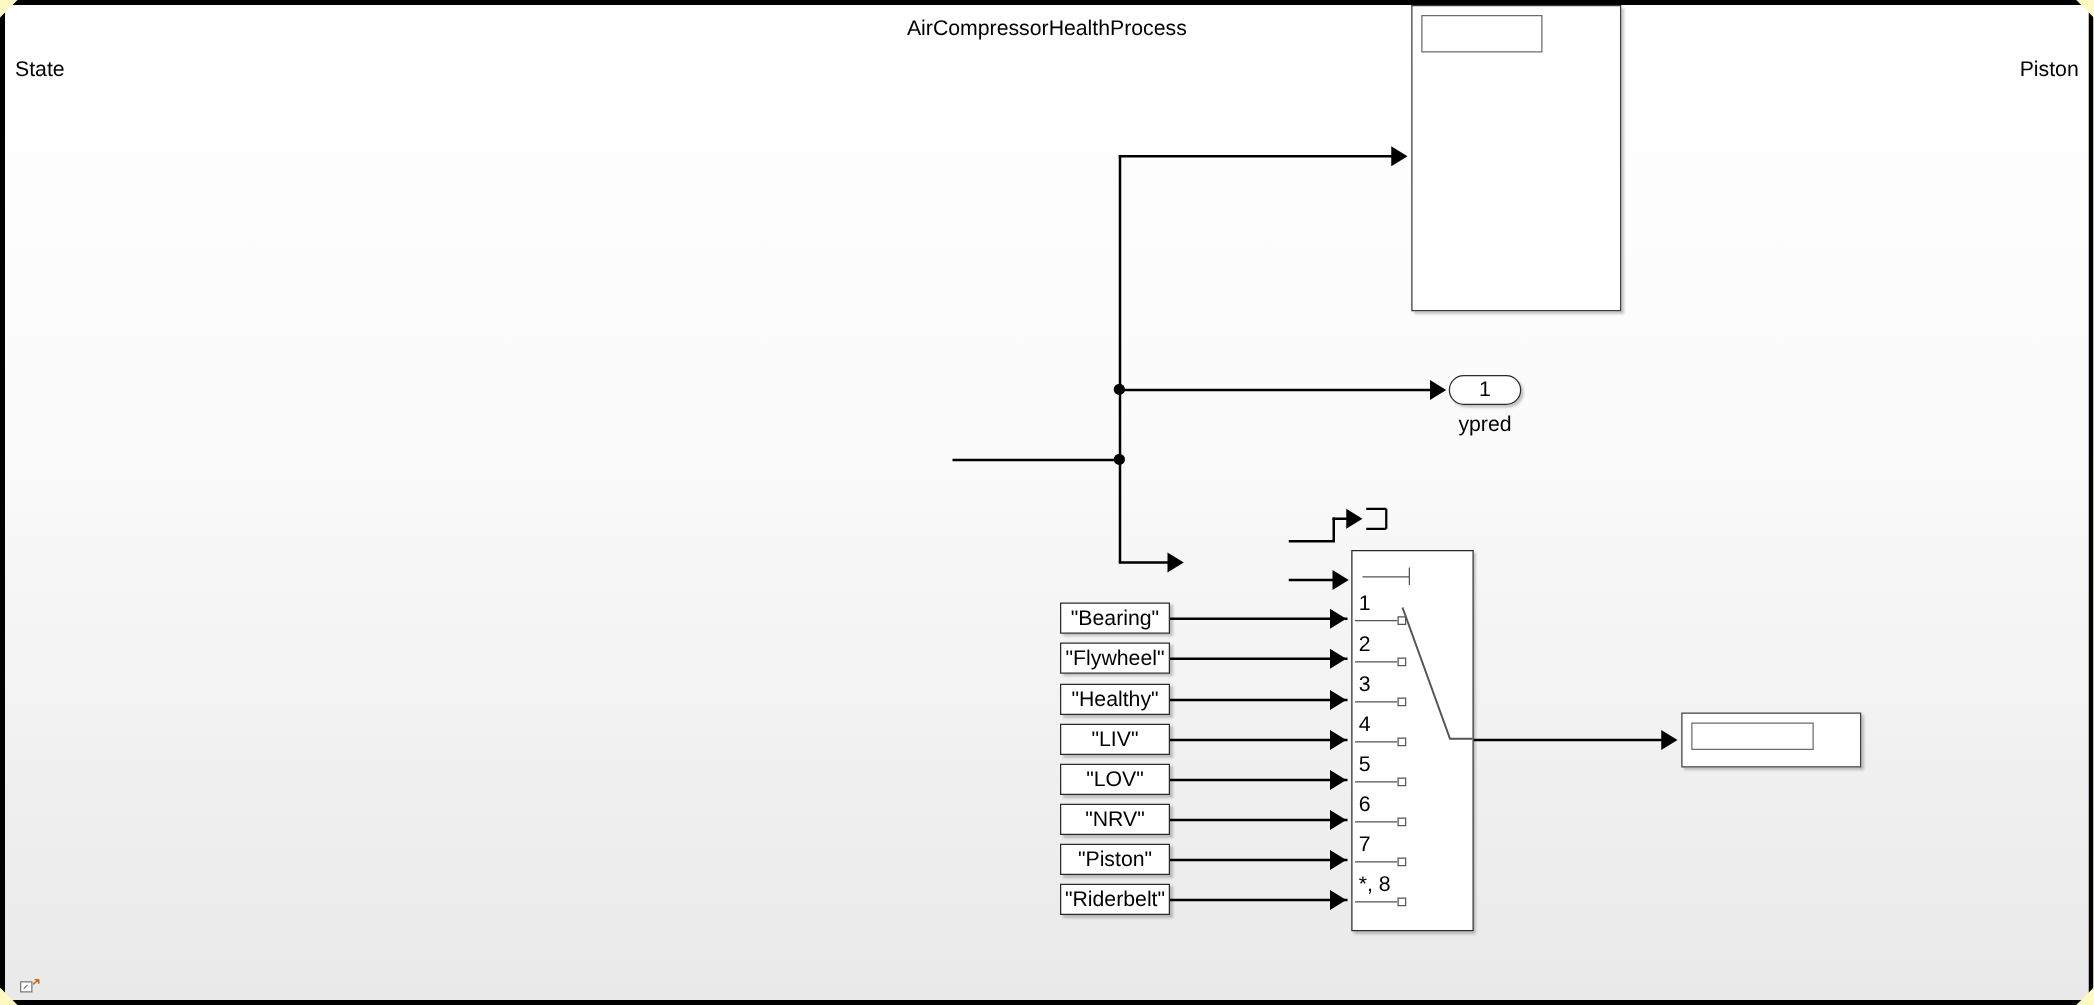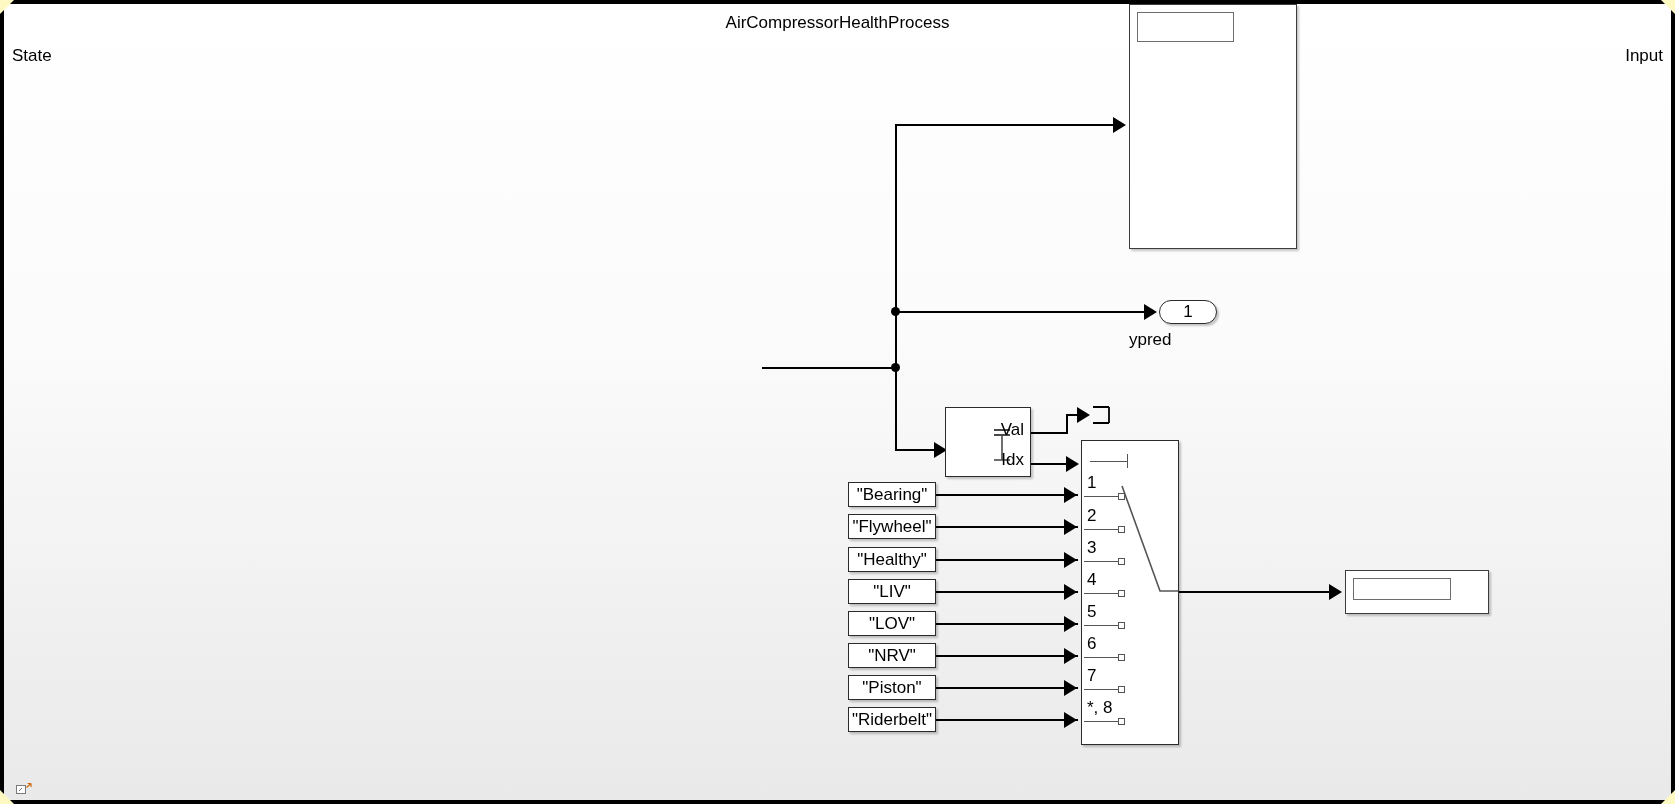--- a/index.html
+++ b/index.html
@@ -47,21 +47,21 @@
     position: absolute;
     width: 9px; height: 9px;
     background: #000;
     border-radius: 50%;
   }
   .caption {
     position: absolute;
     font-size: 17px;
     color: #000;
     white-space: nowrap;
-    text-align: left;
+    text-align: center;
   }
   
   #select-state-block { }
   .dl-arrow {
     position: absolute;
     left: 7px; bottom: 5px;
     width: 14px; height: 17px;
     color: #b9b9b9;
     font-size: 19px;
     line-height: 17px;
@@ -186,21 +186,21 @@
 
   <div class="wire h" style="left:151px; top:367px; width:262px;"></div>
   <div class="arrow" style="left:405px; top:360px;"></div>
 
   <div id="sil-block" style="left:421px; top:313px; width:341px; height:108px;">
     <div id="sil-shape"></div>
     <div id="sil-title">
       <div>AirCompressorHealthProcess</div>
     </div>
     <div class="port-label" style="left:12px; top:46px;">State</div>
-    <div class="port-label" style="right:12px; top:46px;">Input</div>
+    <div class="port-label" style="right:12px; top:46px;">Piston</div>
     <div id="sil-badge">
       <svg width="16" height="14" viewBox="0 0 16 14">
         <rect x="0.5" y="2.5" width="9" height="8" fill="#ffffff" stroke="#7a7a7a" stroke-width="1"></rect>
         <path d="M3 8 l3 -3" stroke="#7a7a7a" stroke-width="1" fill="none"></path>
         <path d="M10.5 4.5 L15 0.5 M15 0.5 h-3.4 M15 0.5 v3.4" stroke="#d06a10" stroke-width="1.2" fill="none"></path>
       </svg>
     </div>
   </div>
 
   <div class="wire h" style="left:762px; top:367px; width:134px;"></div>
@@ -221,32 +221,20 @@
 
   <div class="display-outer" style="left:1129px; top:4px; width:168px; height:245px;">
     <div class="display-inner" style="left:7px; top:7px; width:97px; height:30px;"></div>
   </div>
 
   <div class="blk" id="ypred-block" style="left:1159px; top:300px; width:58px; height:24px;">
     <span>1</span>
   </div>
   <div class="caption" style="left:1129px; top:330px; width:118px;">ypred</div>
 
-  <div class="blk" id="minmax-block" style="left:945px; top:407px; width:86px; height:70px;">
-    <div class="minmax-icon">
-      <svg width="28" height="40" viewBox="0 0 28 40">
-        <line x1="4" y1="4" x2="20" y2="4" stroke="#4a4a4a" stroke-width="2"></line>
-        <line x1="4" y1="9" x2="20" y2="9" stroke="#4a4a4a" stroke-width="2"></line>
-        <line x1="12" y1="9" x2="12" y2="34" stroke="#4a4a4a" stroke-width="1.6"></line>
-        <line x1="4" y1="34" x2="20" y2="34" stroke="#4a4a4a" stroke-width="1.6"></line>
-      </svg>
-    </div>
-    <div class="port-label" style="right:6px; top:12px;">Val</div>
-    <div class="port-label" style="right:6px; top:42px;">Idx</div>
-  </div>
 
   <div class="wire h" style="left:1031px; top:432px; width:37px;"></div>
   <div class="wire v" style="left:1066px; top:414px; height:19px;"></div>
   <div class="wire h" style="left:1066px; top:414px; width:17px;"></div>
   <div class="arrow" style="left:1077px; top:407px;"></div>
   <div class="terminator" style="left:1092px; top:404px;">
     <svg width="22" height="22" viewBox="0 0 22 22">
       <path d="M1 3 h16 M17 3 v16 M1 19 h16" stroke="#000" stroke-width="1.8" fill="none"></path>
     </svg>
   </div>

